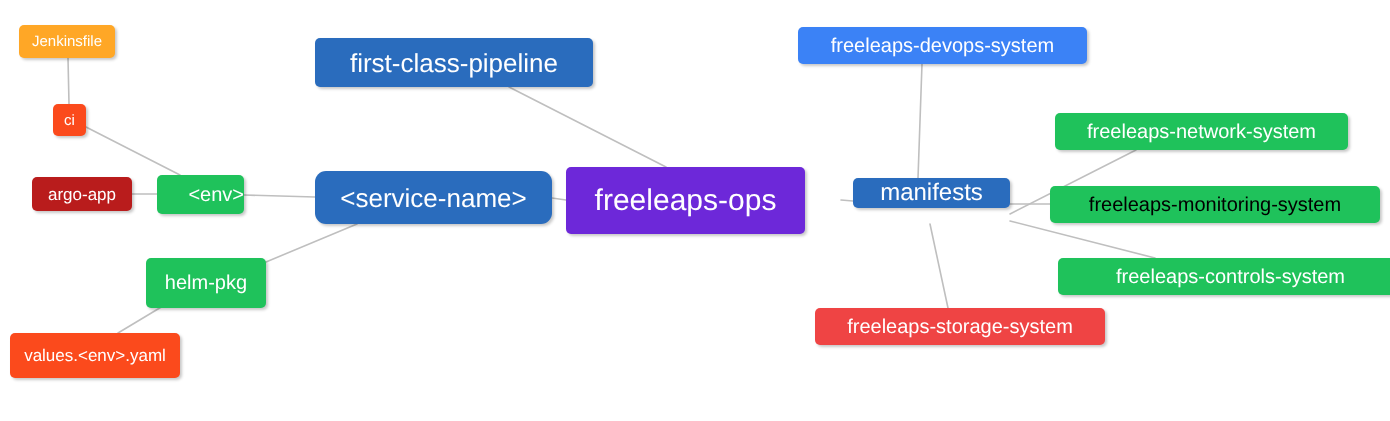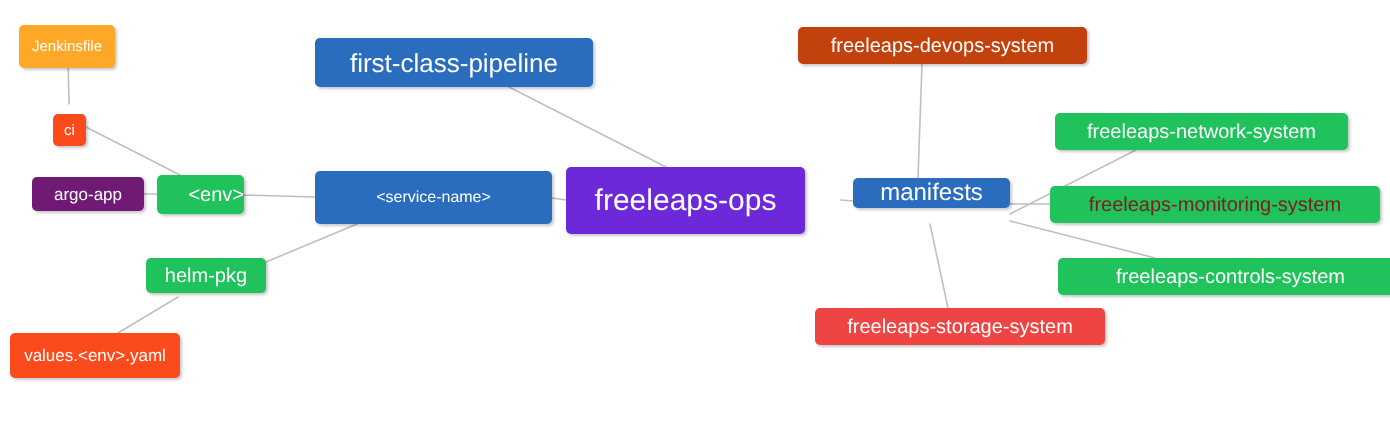--- a/index.html
+++ b/index.html
@@ -57,54 +57,54 @@
       <line x1="918" y1="178" x2="922" y2="64" stroke="#bfbfbf" stroke-width="1.6" stroke-linecap="round"></line>
       <line x1="1010" y1="214" x2="1136" y2="150" stroke="#bfbfbf" stroke-width="1.6" stroke-linecap="round"></line>
       <line x1="1010" y1="204" x2="1050" y2="204" stroke="#bfbfbf" stroke-width="1.6" stroke-linecap="round"></line>
       <line x1="1010" y1="221" x2="1155" y2="258" stroke="#bfbfbf" stroke-width="1.6" stroke-linecap="round"></line>
       <line x1="930" y1="224" x2="948" y2="308" stroke="#bfbfbf" stroke-width="1.6" stroke-linecap="round"></line>
     </svg>
   <div id="node-layer">
       <div class="node" style="left: 566px; top: 167px; width: 239px; height: 67px; background: #6d28d9; color: rgb(255, 255, 255); font-size: 30px; align-items: center;">
         <span>freeleaps-ops</span>
       </div>
-      <div class="node" style="left: 315px; top: 171px; width: 237px; height: 53px; background: rgb(42, 108, 189); color: rgb(255, 255, 255); font-size: 16px;">
+      <div class="node" style="left: 315px; top: 171px; width: 237px; height: 53px; background: rgb(42, 108, 189); color: rgb(255, 255, 255); font-size: 26px; border-radius: 11px;">
         <span>&lt;service-name&gt;</span>
       </div>
       <div class="node" style="left: 315px; top: 38px; width: 278px; height: 49px; background: rgb(42, 108, 189); color: rgb(255, 255, 255); font-size: 26px;">
         <span>first-class-pipeline</span>
       </div>
       <div class="node" style="left: 853px; top: 178px; width: 157px; height: 30px; background: rgb(42, 108, 189); color: rgb(255, 255, 255); font-size: 24px;">
         <span>manifests</span>
       </div>
       <div class="node" style="left: 157px; top: 175px; width: 87px; height: 39px; background: rgb(31, 194, 91); color: rgb(255, 255, 255); font-size: 20px; justify-content: flex-end;">
         <span>&lt;env&gt;</span>
       </div>
-      <div class="node" style="left: 146px; top: 258px; width: 120px; height: 35px; background: rgb(31, 194, 91); color: rgb(255, 255, 255); font-size: 20px;">
+      <div class="node" style="left: 146px; top: 258px; width: 120px; height: 50px; background: rgb(31, 194, 91); color: rgb(255, 255, 255); font-size: 20px;">
         <span>helm-pkg</span>
       </div>
-      <div class="node" style="left: 53px; top: 104px; width: 33px; height: 32px; background: rgb(251, 74, 28); color: rgb(255, 255, 255); font-size: 15px; margin-top: 10px;">
+      <div class="node" style="left: 53px; top: 104px; width: 33px; height: 32px; background: rgb(251, 74, 28); color: rgb(255, 255, 255); font-size: 15px;">
         <span>ci</span>
       </div>
-      <div class="node" style="left: 19px; top: 25px; width: 96px; height: 43px; background: rgb(255, 167, 38); color: rgb(255, 255, 255); font-size: 15px;">
+      <div class="node" style="left: 19px; top: 25px; width: 96px; height: 33px; background: rgb(255, 167, 38); color: rgb(255, 255, 255); font-size: 15px;">
         <span>Jenkinsfile</span>
       </div>
-      <div class="node" style="left: 32px; top: 177px; width: 112px; height: 34px; background: #701a75; color: rgb(255, 255, 255); font-size: 17px;">
+      <div class="node" style="left: 32px; top: 177px; width: 100px; height: 34px; background: #b91c1c; color: rgb(255, 255, 255); font-size: 17px;">
         <span>argo-app</span>
       </div>
       <div class="node" style="left: 10px; top: 333px; width: 170px; height: 45px; background: rgb(251, 74, 28); color: rgb(255, 255, 255); font-size: 17px;">
         <span>values.&lt;env&gt;.yaml</span>
       </div>
-      <div class="node" style="left: 798px; top: 27px; width: 289px; height: 37px; background: #c2410c; color: rgb(255, 255, 255); font-size: 20px;">
+      <div class="node" style="left: 798px; top: 27px; width: 289px; height: 37px; background: #3b82f6; color: rgb(255, 255, 255); font-size: 20px;">
         <span>freeleaps-devops-system</span>
       </div>
       <div class="node" style="left: 1055px; top: 113px; width: 293px; height: 37px; background: rgb(31, 194, 91); color: rgb(255, 255, 255); font-size: 20px;">
         <span>freeleaps-network-system</span>
       </div>
-      <div class="node" style="left: 1050px; top: 186px; width: 330px; height: 37px; background: rgb(31, 194, 91); color: #7f1d1d; font-size: 20px;">
+      <div class="node" style="left: 1050px; top: 186px; width: 330px; height: 37px; background: rgb(31, 194, 91); color: #000000; font-size: 20px;">
         <span>freeleaps-monitoring-system</span>
       </div>
       <div class="node" style="left: 1058px; top: 258px; width: 345px; height: 37px; background: rgb(31, 194, 91); color: rgb(255, 255, 255); font-size: 20px;">
         <span>freeleaps-controls-system</span>
       </div>
       <div class="node" style="left: 815px; top: 308px; width: 290px; height: 37px; background: #ef4444; color: rgb(255, 255, 255); font-size: 20px;">
         <span>freeleaps-storage-system</span>
       </div>
     </div>
 </div>

